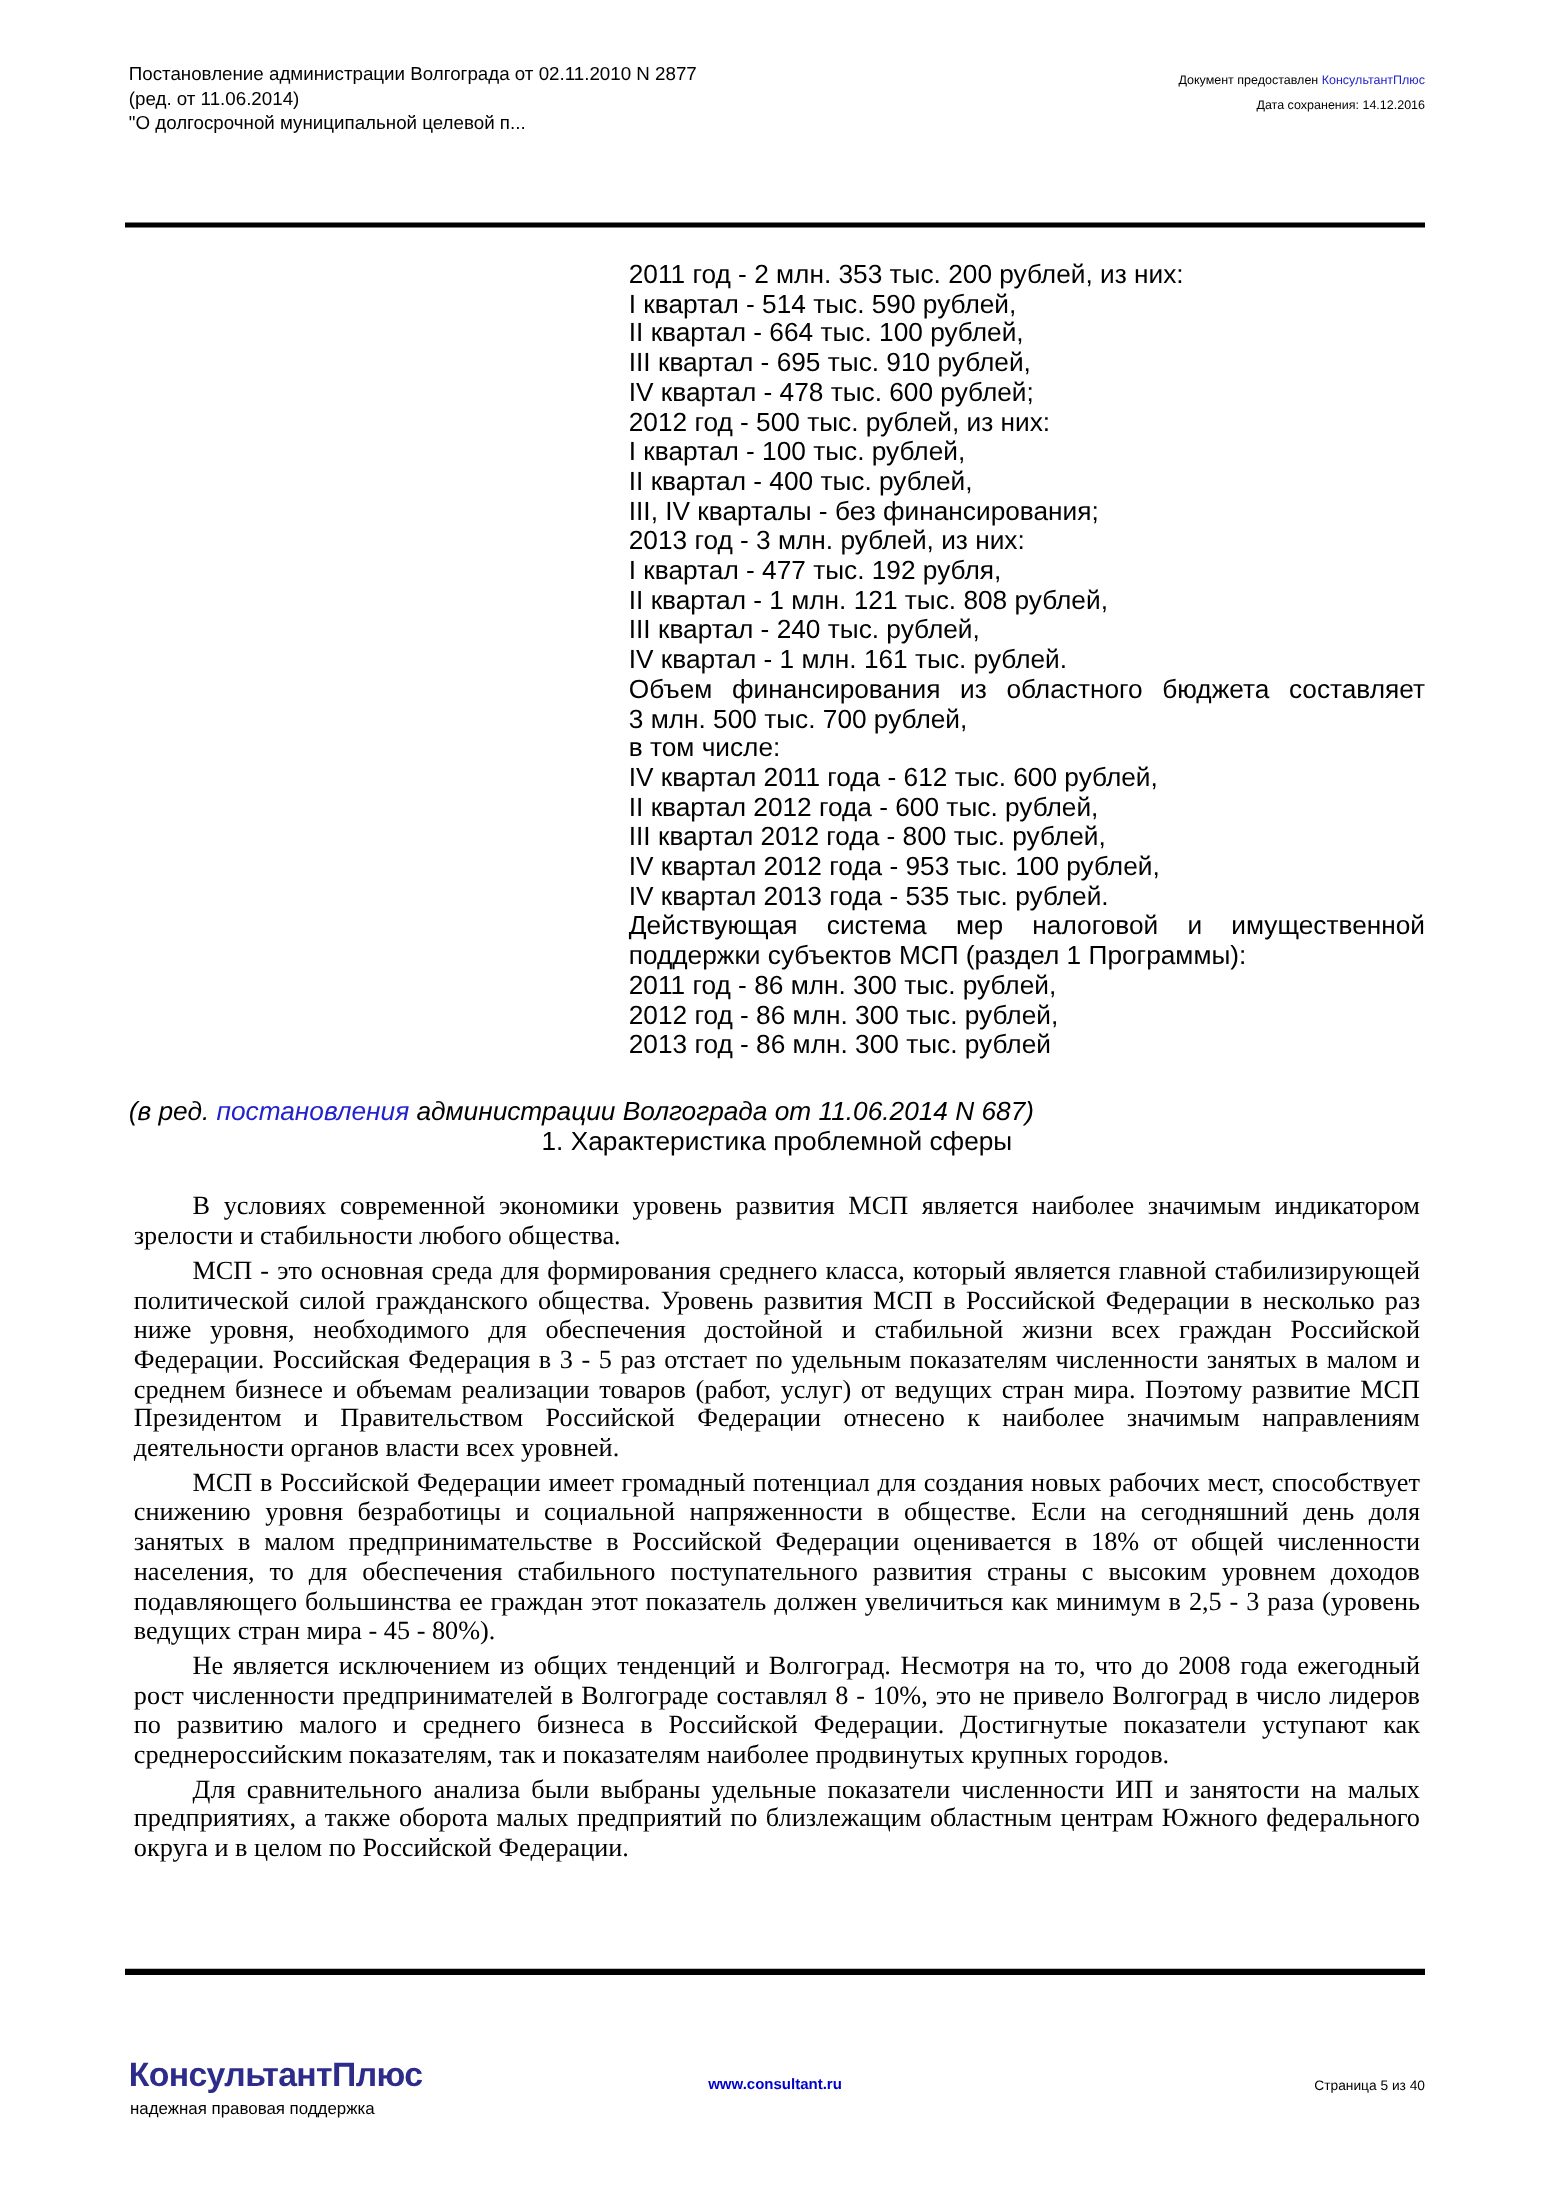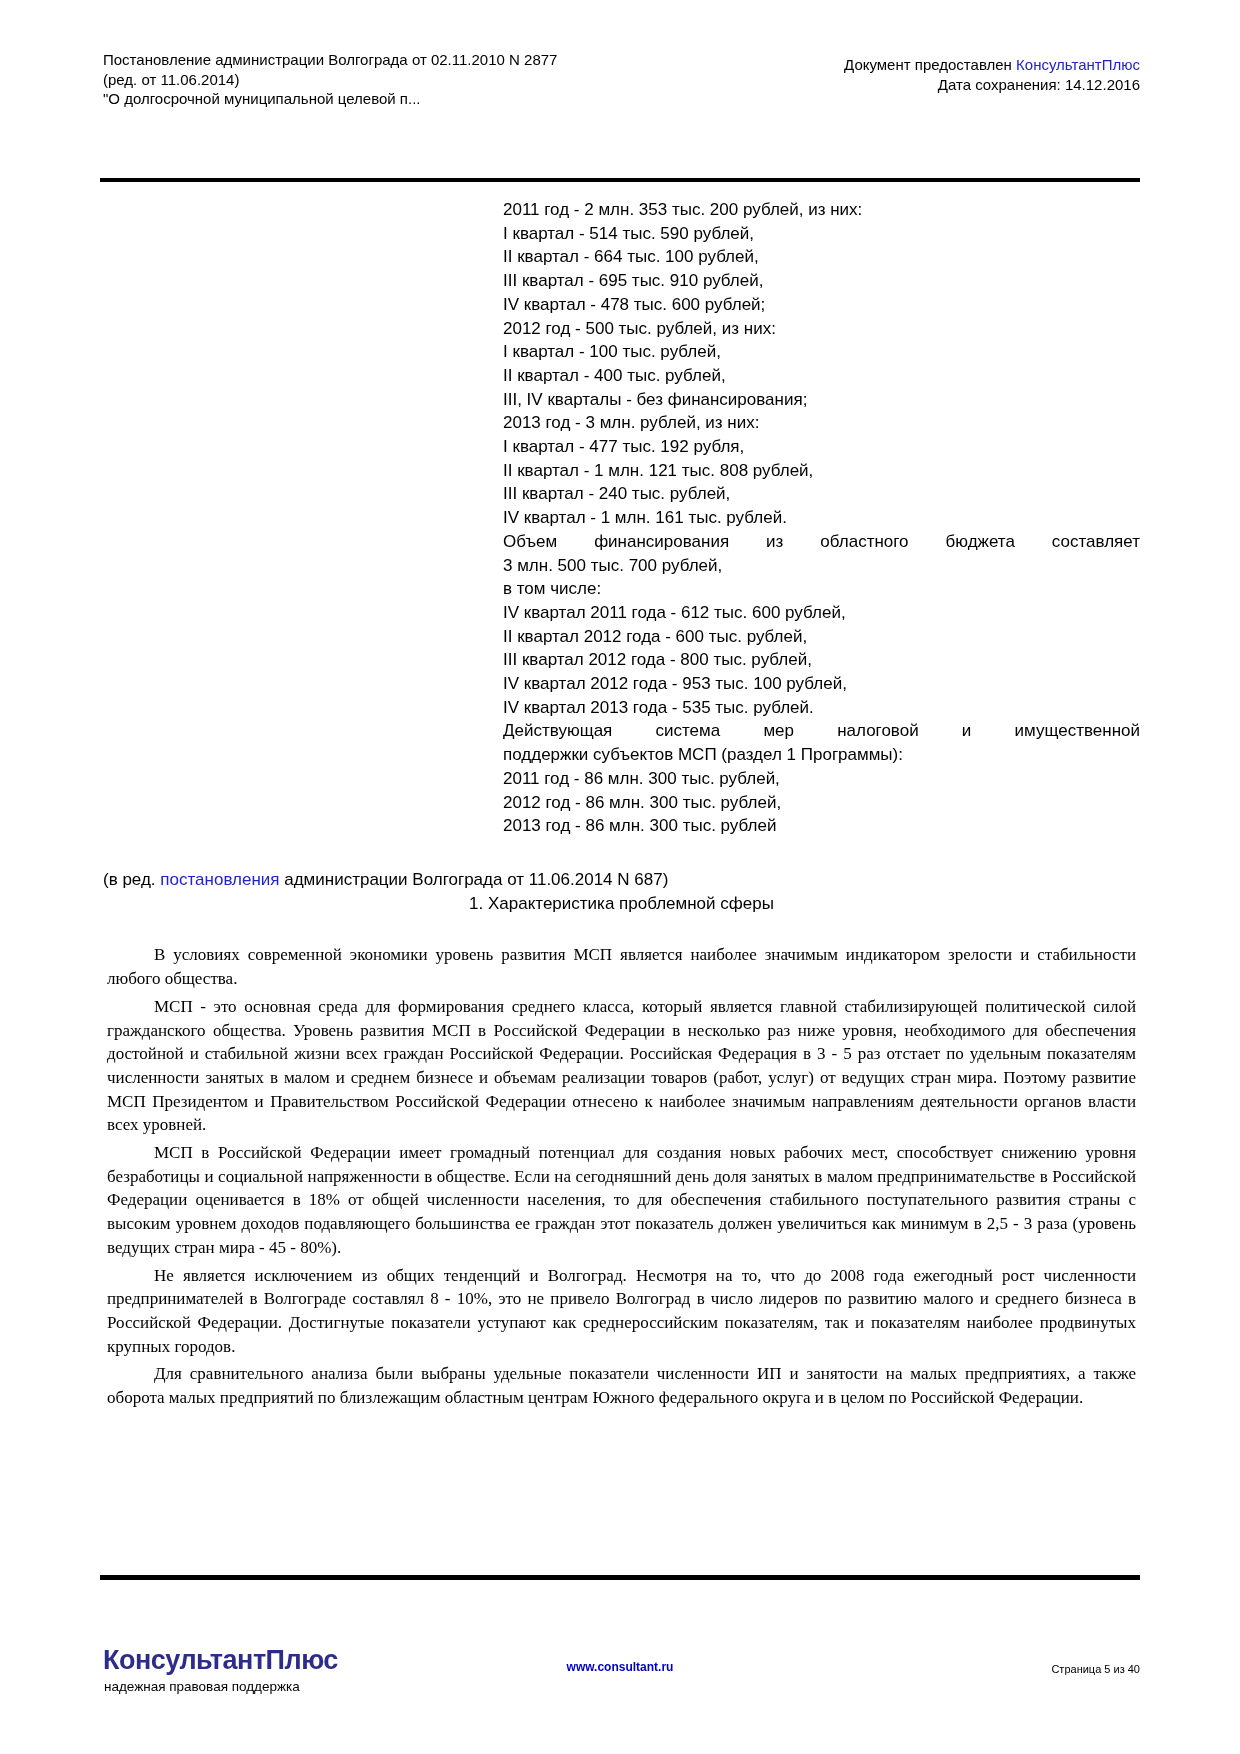--- a/index.html
+++ b/index.html
@@ -17,47 +17,47 @@
     position: absolute;
     left: 103px; top: 50px;
     width: 620px;
     font-size: 15px;
     line-height: 19.5px;
   }
   .header-right {
     position: absolute;
     right: 100px; top: 55px;
     text-align: right;
-    font-size: 15px;
+    font-size: 10px;
     line-height: 20px;
   }
   .link { color: var(--link_blue, #2222CC); cursor: pointer; text-decoration: none; }
   .rule {
     position: absolute;
     left: 100px;
     width: 1040px;
     background: #000;
   }
   .rule-top { top: 178px; height: 4px; }
   .rule-bottom { top: 1575px; height: 5px; }
   
   .content {
     position: absolute;
-    left: 103px; top: 198px;
+    left: 103px; top: 208px;
     width: 1037px;
-    font-size: 17px;
+    font-size: 21px;
     line-height: 23.7px;
   }
   .budget {
     margin-left: 400px;
     width: 637px;
   }
   .bline { text-align: left; }
   .bline.stretch { text-align: justify; text-align-last: justify; }
-  .amendment { margin-top: 30px; }
+  .amendment { margin-top: 30px; font-style: italic; }
   .heading { text-align: center; }
   .paragraphs { margin-top: 28px; }
   .paragraphs .para {
     margin: 4px;
     text-indent: 47px;
     text-align: justify;
     font-family: Liberation Serif, serif;
   }
   
   .footer-logo {

